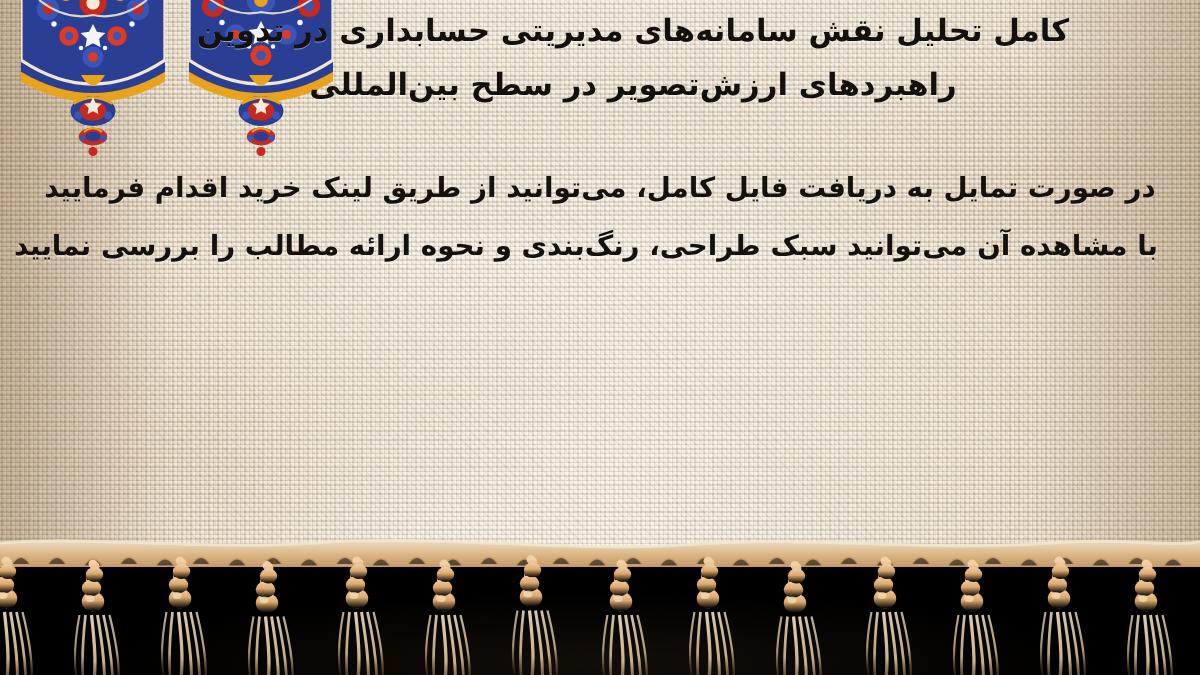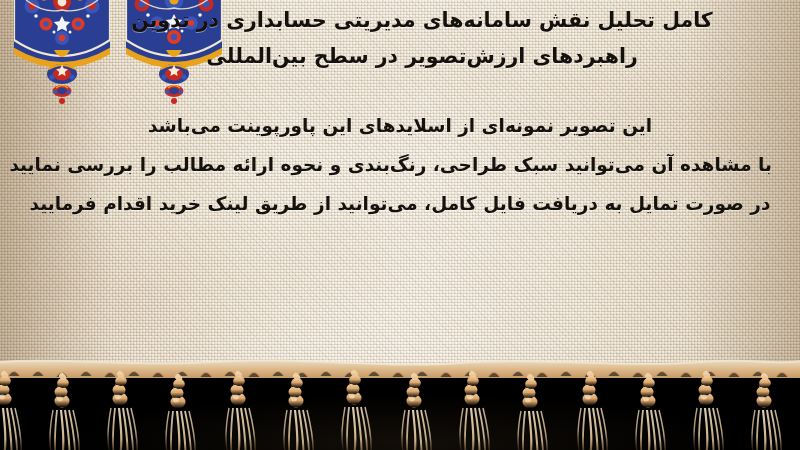--- a/index.html
+++ b/index.html
@@ -281,23 +281,22 @@
       <circle cx="48" cy="101" r="3" fill="#c8281e"></circle>
     </svg>
   </div>
 
   <div class="title-block">
     <div class="title-line">کامل تحلیل نقش سامانه‌های مدیریتی حسابداری در تدوین</div>
     <div class="title-line">راهبردهای ارزش‌تصویر در سطح بین‌المللی</div>
   </div>
 
   <div class="body-block">
-    <div class="body-line">این تصویر نمونه‌ای از اسلایدهای این پاورپوینت می‌باشد</div>
+    <div class="body-line">در صورت تمایل به دریافت فایل کامل، می‌توانید از طریق لینک خرید اقدام فرمایید</div>
     <div class="body-line">با مشاهده آن می‌توانید سبک طراحی، رنگ‌بندی و نحوه ارائه مطالب را بررسی نمایید</div>
-    <div class="body-line">در صورت تمایل به دریافت فایل کامل، می‌توانید از طریق لینک خرید اقدام فرمایید</div>
   </div>
 
   <div class="black-ground"></div>
 
   <div class="fringe-band">
     <svg width="800" height="94" viewBox="0 0 800 94" xmlns="http://www.w3.org/2000/svg">
       <defs>
         <linearGradient id="knotG" x1="0" y1="0" x2="0" y2="1">
           <stop offset="0%" stop-color="#f0d0a6"></stop>
           <stop offset="45%" stop-color="#dda86c"></stop>

